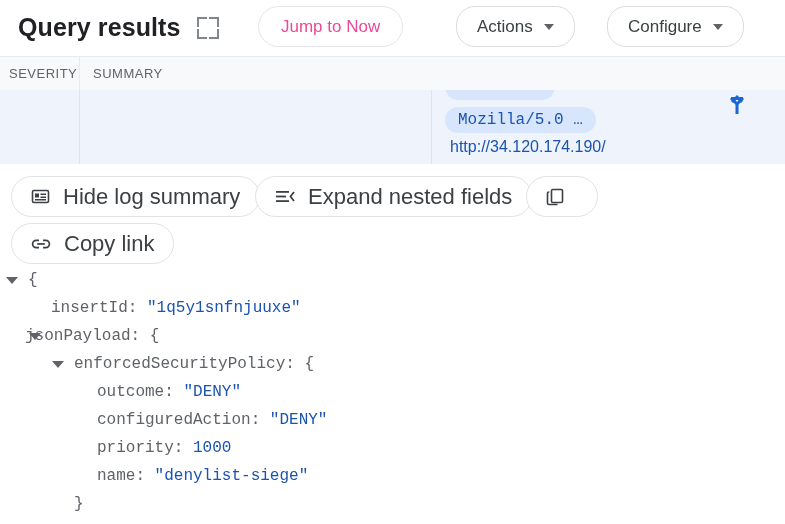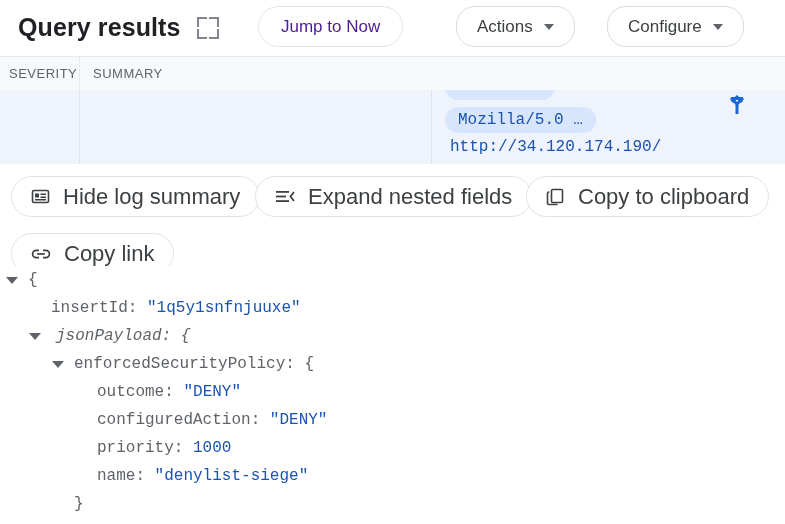--- a/index.html
+++ b/index.html
@@ -28,21 +28,21 @@
   .fs-icon i.tl{left:0;top:0;border-right:0;border-bottom:0;}
   .fs-icon i.tr{right:0;top:0;border-left:0;border-bottom:0;}
   .fs-icon i.bl{left:0;bottom:0;border-right:0;border-top:0;}
   .fs-icon i.br{right:0;bottom:0;border-left:0;border-top:0;}
 
   .btn{
     box-sizing:border-box;height:38px;border:1px solid #dadce0;border-radius:19px;
     background:#fff;display:inline-flex;align-items:center;justify-content:center;
     font-size:16px;color:#3c4043;padding:0 20px;cursor:pointer;white-space:nowrap;
   }
-  .btn.blue{color:#4c1d95;border-color:#e3e5e8;}
+  .btn.blue{color:#ec4899;border-color:#e3e5e8;}
   .btn .caret{
     display:inline-block;margin-left:11px;width:0;height:0;
     border-left:5px solid transparent;border-right:5px solid transparent;
     border-top:6px solid #5f6368;
   }
   #jump-to-now{position:absolute;left:258px;top:6px;height:41px;border-radius:21px;padding:0 22px;font-size:17px;}
   #actions-btn{position:absolute;left:456px;top:6px;height:41px;padding:0 20px;font-size:17px;}
   #configure-btn{position:absolute;left:607px;top:6px;height:41px;padding:0 20px;font-size:17px;}
 
   
@@ -81,39 +81,39 @@
     position:absolute;left:13px;top:-16px;height:26px;border-radius:13px;
     background:#d7e6fd;width:110px;
   }
   .chip{
     position:absolute;left:13px;top:17px;height:26px;border-radius:13px;
     background:#d7e6fd;color:#1a53b0;font-family:"Liberation Mono",monospace;
     font-size:16px;display:flex;align-items:center;padding:0 13px;white-space:nowrap;
   }
   .url-line{
     position:absolute;left:18px;top:48px;color:#1a53b0;
-    font-family:Liberation Mono, monospace;font-size:16px;white-space:nowrap;
+    font-family:Liberation Sans, sans-serif;font-size:16px;white-space:nowrap;
   }
   .collapse-icon{
     position:absolute;right:34px;top:4px;width:28px;height:22px;cursor:pointer;
   }
   .collapse-icon svg{display:block;}
 
   
   .actions-area{position:absolute;left:0;top:164px;width:785px;height:102px;background:#fff;}
   .chipbtn{
     position:absolute;box-sizing:border-box;height:41px;border:1px solid #e0e2e5;
     border-radius:21px;background:#fff;display:flex;align-items:center;
     font-size:22px;color:#3c4043;padding:0 19px;cursor:pointer;white-space:nowrap;
   }
   .chipbtn .ico{margin-right:13px;display:flex;align-items:center;color:#3c4043;}
   #hide-log-summary{left:11px;top:12px;}
   #expand-nested{left:255px;top:12px;}
   #copy-clipboard{left:526px;top:12px;}
-  #copy-link{left:11px;top:69px;}
+  #copy-link{left:11px;top:59px;}
 
   
   .json-tree{
     position:absolute;left:0;top:266px;width:785px;height:258px;
     background:#fff;overflow:hidden;
     font-family:"Liberation Mono",monospace;font-size:16px;
   }
   .jrow{position:relative;height:28px;line-height:28px;white-space:nowrap;color:#5f6368;}
   .tw{
     position:absolute;width:0;height:0;top:11px;
@@ -203,39 +203,38 @@
       <span>Expand nested fields</span>
     </div>
 
     <div class="chipbtn" id="copy-clipboard">
       <span class="ico">
         <svg width="19" height="19" viewBox="0 0 19 19">
           <rect x="5.5" y="2.5" width="11" height="13" rx="1.3" fill="none" stroke="#3c4043" stroke-width="1.6"></rect>
           <path d="M3.3 5 H2.8 A1.3 1.3 0 0 0 1.5 6.3 V16.2 A1.3 1.3 0 0 0 2.8 17.5 H11.5" fill="none" stroke="#3c4043" stroke-width="1.6"></path>
         </svg>
       </span>
-      <span>Copy to clipboard</span>
     </div>
 
     <div class="chipbtn" id="copy-link">
       <span class="ico">
         <svg width="20" height="18" viewBox="0 0 20 18">
           <path d="M8 5.4 H5.2 A3.6 3.6 0 0 0 5.2 12.6 H8" fill="none" stroke="#3c4043" stroke-width="1.7"></path>
           <path d="M12 5.4 H14.8 A3.6 3.6 0 0 1 14.8 12.6 H12" fill="none" stroke="#3c4043" stroke-width="1.7"></path>
           <rect x="6.2" y="8.1" width="7.6" height="1.7" fill="#3c4043"></rect>
         </svg>
       </span>
       <span>Copy link</span>
     </div>
   </div>
 
   <div class="json-tree" id="json-tree">
       <div class="jrow"><span class="tw" style="left: 6px;"></span><span class="jtxt" style="margin-left: 28px;">{</span></div>
       <div class="jrow"><span class="jtxt" style="margin-left: 51px;"><span>insertId: </span><span class="jval">"1q5y1snfnjuuxe"</span></span></div>
-      <div class="jrow"><span class="tw" style="left: 29px;"></span><span class="jtxt" style="margin-left: 56px; font-style: italic;">jsonPayload: {</span></div>
+      <div class="jrow"><span class="tw" style="left: 29px;"></span><span class="jtxt" style="margin-left: 25px;">jsonPayload: {</span></div>
       <div class="jrow"><span class="tw" style="left: 52px;"></span><span class="jtxt" style="margin-left: 74px;">enforcedSecurityPolicy: {</span></div>
       <div class="jrow"><span class="jtxt" style="margin-left: 97px;"><span>outcome: </span><span class="jval">"DENY"</span></span></div>
       <div class="jrow"><span class="jtxt" style="margin-left: 97px;"><span>configuredAction: </span><span class="jval">"DENY"</span></span></div>
       <div class="jrow"><span class="jtxt" style="margin-left: 97px;"><span>priority: </span><span class="jval">1000</span></span></div>
       <div class="jrow"><span class="jtxt" style="margin-left: 97px;"><span>name: </span><span class="jval">"denylist-siege"</span></span></div>
       <div class="jrow"><span class="jtxt" style="margin-left: 74px;">}</span></div>
     </div>
 
   <div class="scroll-track">
     

